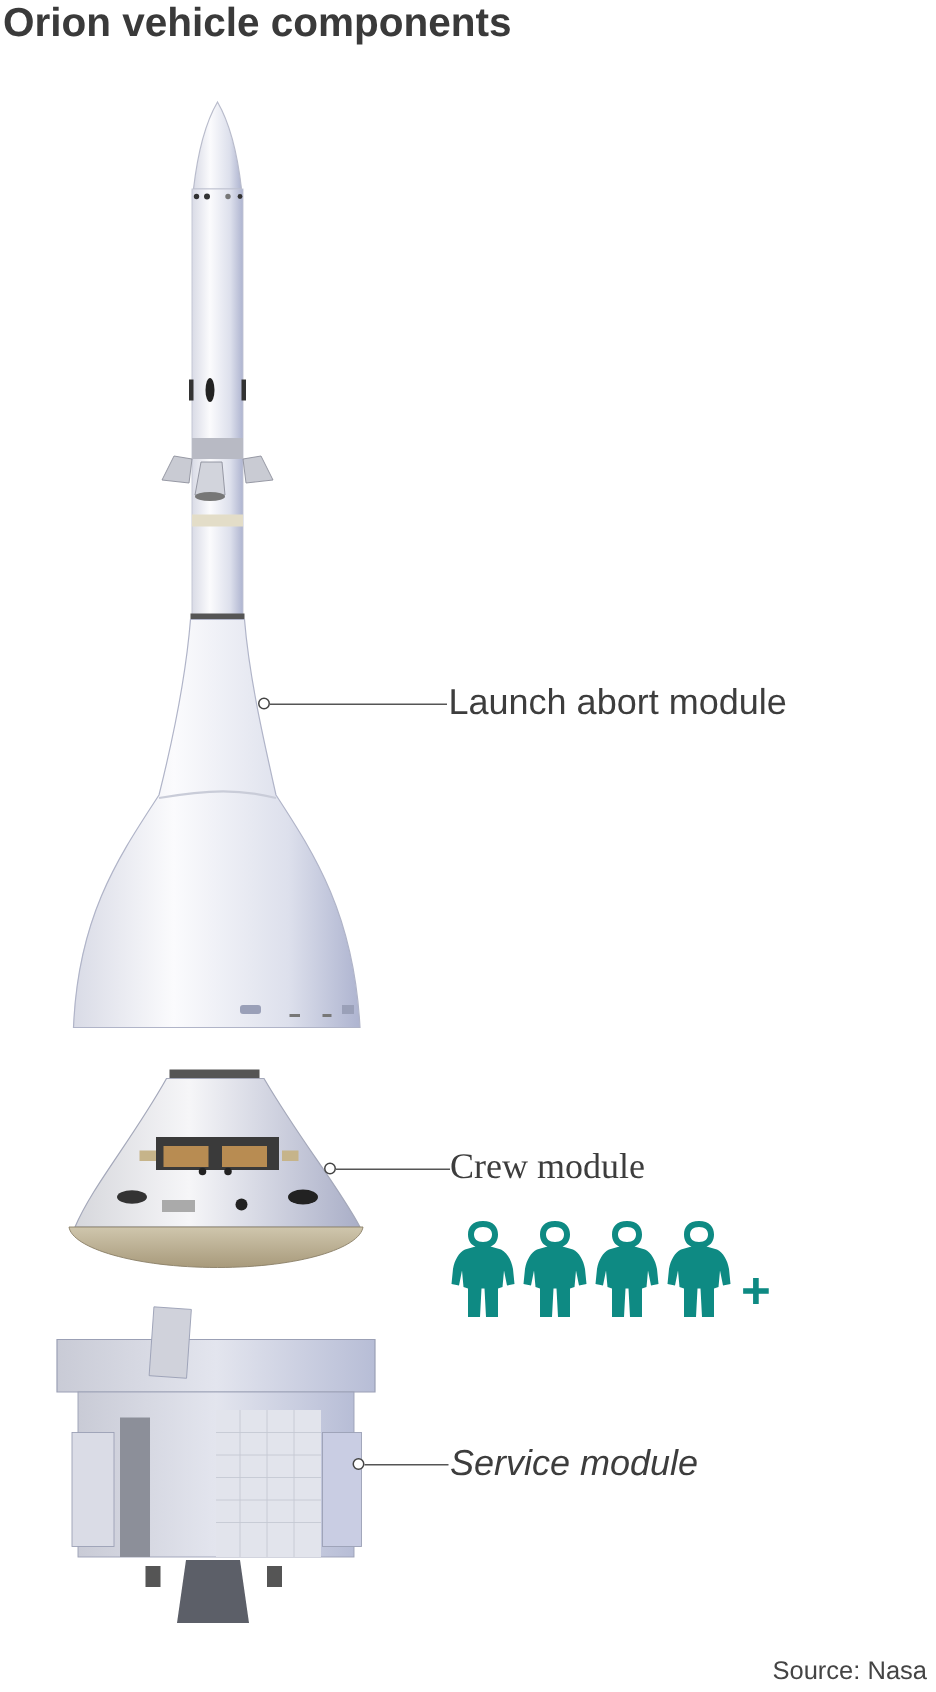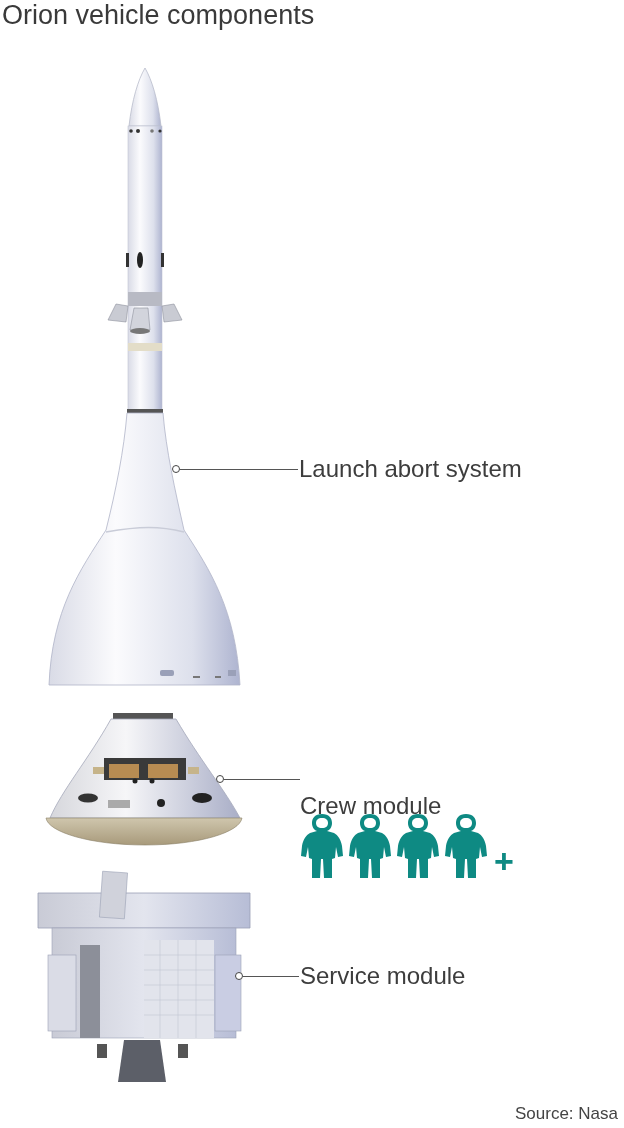--- a/index.html
+++ b/index.html
@@ -1,18 +1,18 @@
 <!DOCTYPE html>
 <html><head>
 <meta charset="utf-8">
 <style>
   html, body { margin:0; padding:0; background:#ffffff; }
   body { width:624px; height:1128px; position:relative; overflow:hidden;
          font-family:"Liberation Sans", sans-serif; color:#333333; }
-  .title { position:absolute; left:2px; top:0px; font-size:27px; font-weight:normal;
+  .title { position:absolute; left:2px; top:0px; font-size:27px; font-weight:bold;
            color:#3a3a3a; letter-spacing:0px; white-space:nowrap; }
   .label { position:absolute; font-size:24px; color:#3d3d3d; white-space:nowrap; line-height:28px; }
   .leader { position:absolute; height:1px; background:#555555; }
   .dot { position:absolute; width:8px; height:8px; border:1.5px solid #444444; border-radius:50%;
          background:#ffffff; box-sizing:border-box; }
   .source { position:absolute; right:6px; top:1104px; font-size:17px; color:#444444; white-space:nowrap;margin-left:40px; }
   svg.art { position:absolute; left:0; top:0; }
   .crew { position:absolute; left:300px; top:812px; display:flex; align-items:flex-end; }
   .crew svg { margin-right:4px; }
   .plus { font-size:34px; font-weight:bold; line-height:30px; margin-left:2px; margin-bottom:4px; }
@@ -107,39 +107,39 @@
     <rect x="215" y="955" width="26" height="76" fill="#c9cde3" stroke="#9ba0b5" stroke-width="0.6"></rect>
     <path d="M80 945 L100 945 L100 1038 L80 1038 Z" fill="#8c8f99"></path>
     <path d="M124 1040 L160 1040 L166 1082 L118 1082 Z" fill="#5c5f68"></path>
     <rect x="97" y="1044" width="10" height="14" fill="#555"></rect>
     <rect x="178" y="1044" width="10" height="14" fill="#555"></rect>
   </g>
 </svg>
 
 <div class="dot" style="left:172px;top:465px;"></div>
 <div class="leader" style="left:180px;top:469px;width:118px;"></div>
-<div class="label" style="left:299px;top:455px;">Launch abort system</div>
+<div class="label" style="left:299px;top:455px;">Launch abort module</div>
 
 <div class="dot" style="left:216px;top:775px;"></div>
 <div class="leader" style="left:224px;top:779px;width:76px;"></div>
-<div class="label" style="left:300px;top:792px;">Crew module</div>
+<div class="label" style="left:300px;top:764px;font-family:Liberation Serif, serif;">Crew module</div>
 
 <div class="crew">
   <svg width="44" height="68" viewBox="0 0 44 68">
       <path d="M22 2 C15 2 12 6 12 11 C12 15 14 18 17 19 L10 21 C6 23 3 28 2 34 L1 44 L6 45 L8 35 L9 46 L12 47 L12 66 L20 66 L21 47 L23 47 L24 66 L32 66 L32 47 L35 46 L36 35 L38 45 L43 44 L42 34 C41 28 38 23 34 21 L27 19 C30 18 32 15 32 11 C32 6 29 2 22 2 Z M22 6 C26 6 28 8 28 11 C28 14 26 16 22 16 C18 16 16 14 16 11 C16 8 18 6 22 6 Z" fill="#0e8a83"></path>
     </svg>
   <svg width="44" height="68" viewBox="0 0 44 68">
       <path d="M22 2 C15 2 12 6 12 11 C12 15 14 18 17 19 L10 21 C6 23 3 28 2 34 L1 44 L6 45 L8 35 L9 46 L12 47 L12 66 L20 66 L21 47 L23 47 L24 66 L32 66 L32 47 L35 46 L36 35 L38 45 L43 44 L42 34 C41 28 38 23 34 21 L27 19 C30 18 32 15 32 11 C32 6 29 2 22 2 Z M22 6 C26 6 28 8 28 11 C28 14 26 16 22 16 C18 16 16 14 16 11 C16 8 18 6 22 6 Z" fill="#0e8a83"></path>
     </svg>
   <svg width="44" height="68" viewBox="0 0 44 68">
       <path d="M22 2 C15 2 12 6 12 11 C12 15 14 18 17 19 L10 21 C6 23 3 28 2 34 L1 44 L6 45 L8 35 L9 46 L12 47 L12 66 L20 66 L21 47 L23 47 L24 66 L32 66 L32 47 L35 46 L36 35 L38 45 L43 44 L42 34 C41 28 38 23 34 21 L27 19 C30 18 32 15 32 11 C32 6 29 2 22 2 Z M22 6 C26 6 28 8 28 11 C28 14 26 16 22 16 C18 16 16 14 16 11 C16 8 18 6 22 6 Z" fill="#0e8a83"></path>
     </svg>
   <svg width="44" height="68" viewBox="0 0 44 68">
       <path d="M22 2 C15 2 12 6 12 11 C12 15 14 18 17 19 L10 21 C6 23 3 28 2 34 L1 44 L6 45 L8 35 L9 46 L12 47 L12 66 L20 66 L21 47 L23 47 L24 66 L32 66 L32 47 L35 46 L36 35 L38 45 L43 44 L42 34 C41 28 38 23 34 21 L27 19 C30 18 32 15 32 11 C32 6 29 2 22 2 Z M22 6 C26 6 28 8 28 11 C28 14 26 16 22 16 C18 16 16 14 16 11 C16 8 18 6 22 6 Z" fill="#0e8a83"></path>
     </svg>
   <span class="plus" style="color:#0e8a83;">+</span>
 </div>
 
 <div class="dot" style="left:235px;top:972px;"></div>
 <div class="leader" style="left:243px;top:976px;width:56px;"></div>
-<div class="label" style="left:300px;top:962px;">Service module</div>
+<div class="label" style="left:300px;top:962px;font-style:italic;">Service module</div>
 
 <div class="source">Source: Nasa</div>
 
 </body></html>

